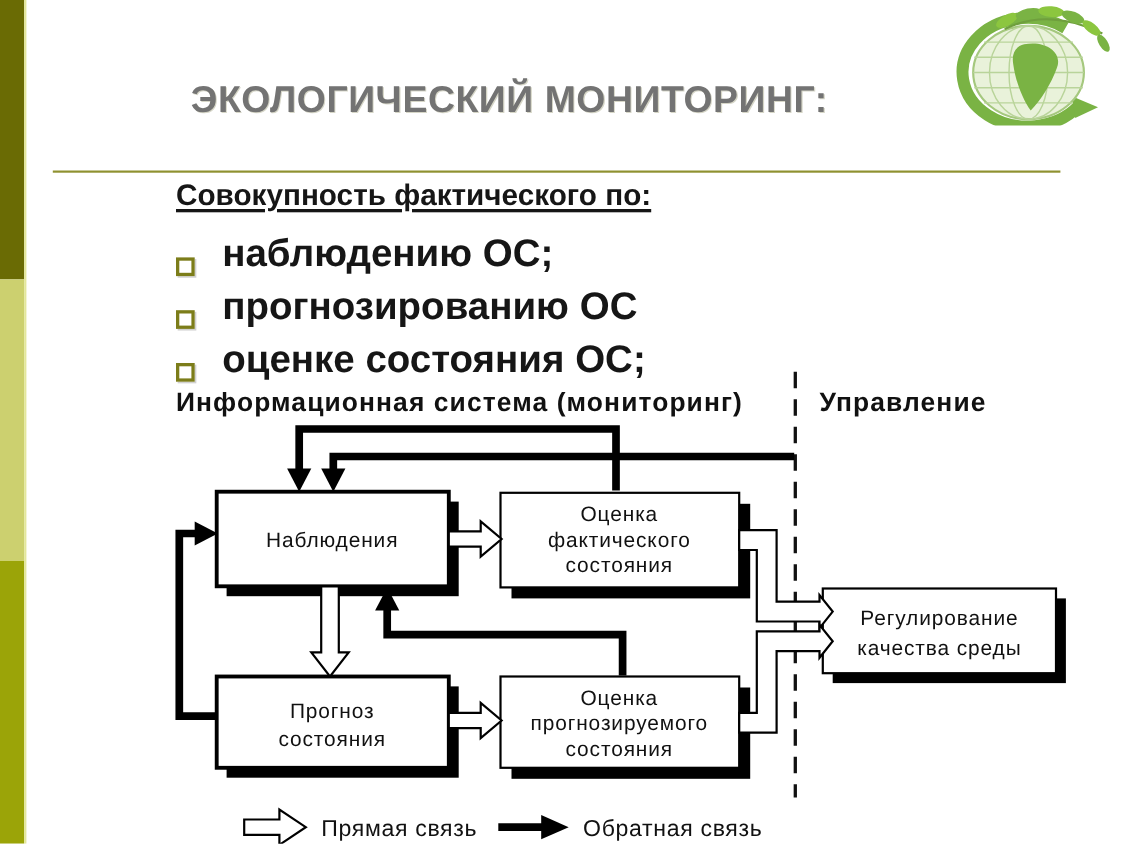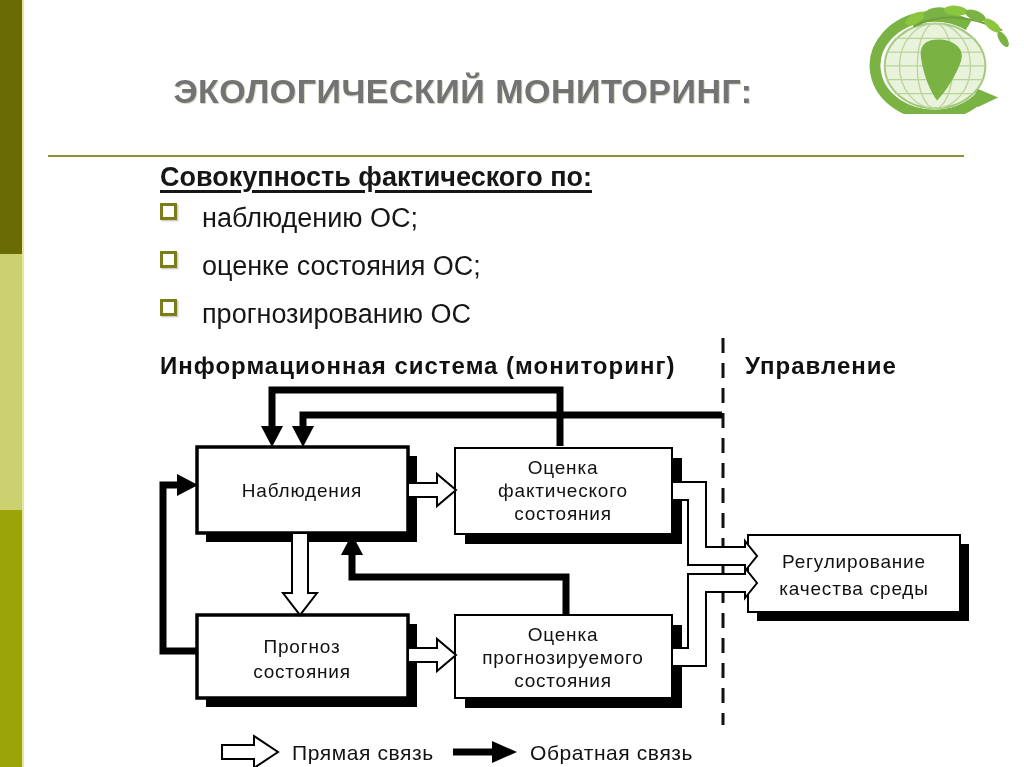--- a/index.html
+++ b/index.html
@@ -21,21 +21,21 @@
     text-shadow:1px 1px 0 rgba(70,70,0,0.22);
   }
   .rule{position:absolute;left:48px;top:155px;width:916px;height:2px;background:#8f9130;}
   
   .intro{position:absolute;left:160px;top:162px;color:#161616;}
   .intro-heading{
     margin:0;font-size:27px;font-weight:bold;
     text-decoration:underline;text-decoration-thickness:3px;text-underline-offset:4px;
   }
   .bullets{margin:10px 0 0 0;padding:0;list-style:none;}
-  .bullets li{display:flex;align-items:flex-start;height:48px;font-size:27px;font-weight:normal;}
+  .bullets li{display:flex;align-items:flex-end;height:48px;font-size:35px;font-weight:bold;}
   .sq{
     flex:none;width:11px;height:11px;border:3px solid #7c7d1a;margin-right:25px;
     box-shadow:1.5px 1.5px 0 rgba(0,0,0,0.18);background:#fff;
   }
   
   .diagram{position:absolute;left:0;top:330px;}
   .diagram text{fill:#111;font-family:"Liberation Sans","DejaVu Sans",sans-serif;}
   .hdr{font-size:24px;font-weight:bold;letter-spacing:1px;}
   .boxtxt{font-size:19px;letter-spacing:0.8px;text-anchor:middle;}
   .legtxt{font-size:21px;letter-spacing:0.6px;}
@@ -91,25 +91,25 @@
 
   <div class="intro">
     <p class="intro-heading">Совокупность фактического по:</p>
     <ul class="bullets">
       <li>
         <span class="sq"></span>
         <span>наблюдению ОС;</span>
       </li>
       <li>
         <span class="sq"></span>
-        <span>оценке состояния ОС;</span>
+        <span>прогнозированию ОС</span>
       </li>
       <li>
         <span class="sq"></span>
-        <span>прогнозированию ОС</span>
+        <span>оценке состояния ОС;</span>
       </li>
     </ul>
   </div>
 
   <svg class="diagram" width="1024" height="440" viewBox="0 0 1024 440">
 
     <text class="hdr" x="160" y="44">Информационная система (мониторинг)</text>
     <text class="hdr" x="745" y="44">Управление</text>
 
     <line x1="723" y1="8" x2="723" y2="395" stroke="#111" stroke-width="3" stroke-dasharray="15 10"></line>

